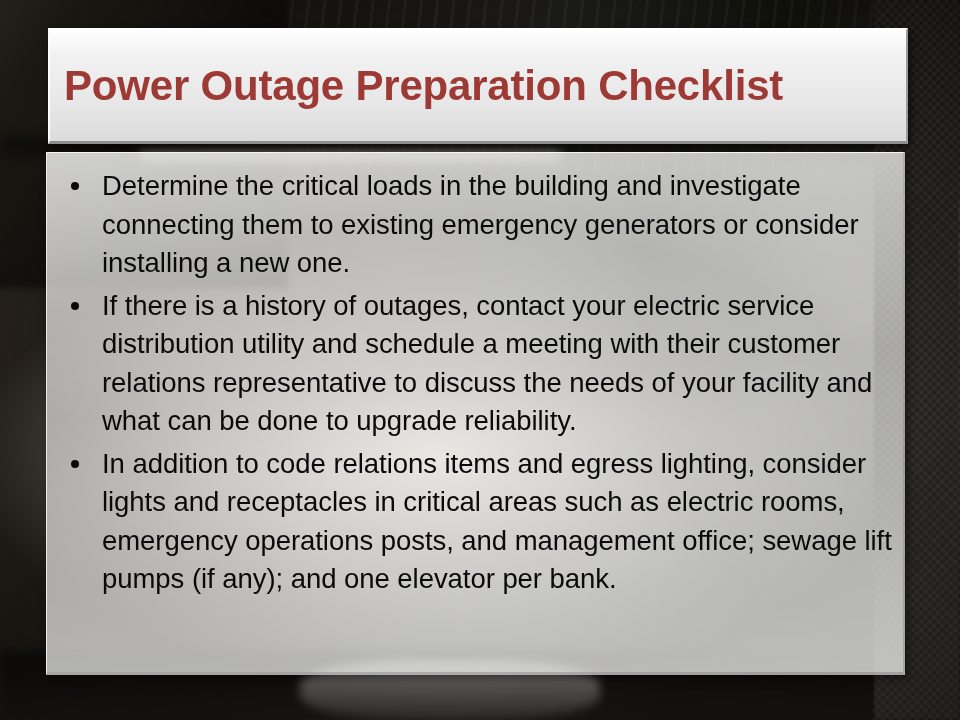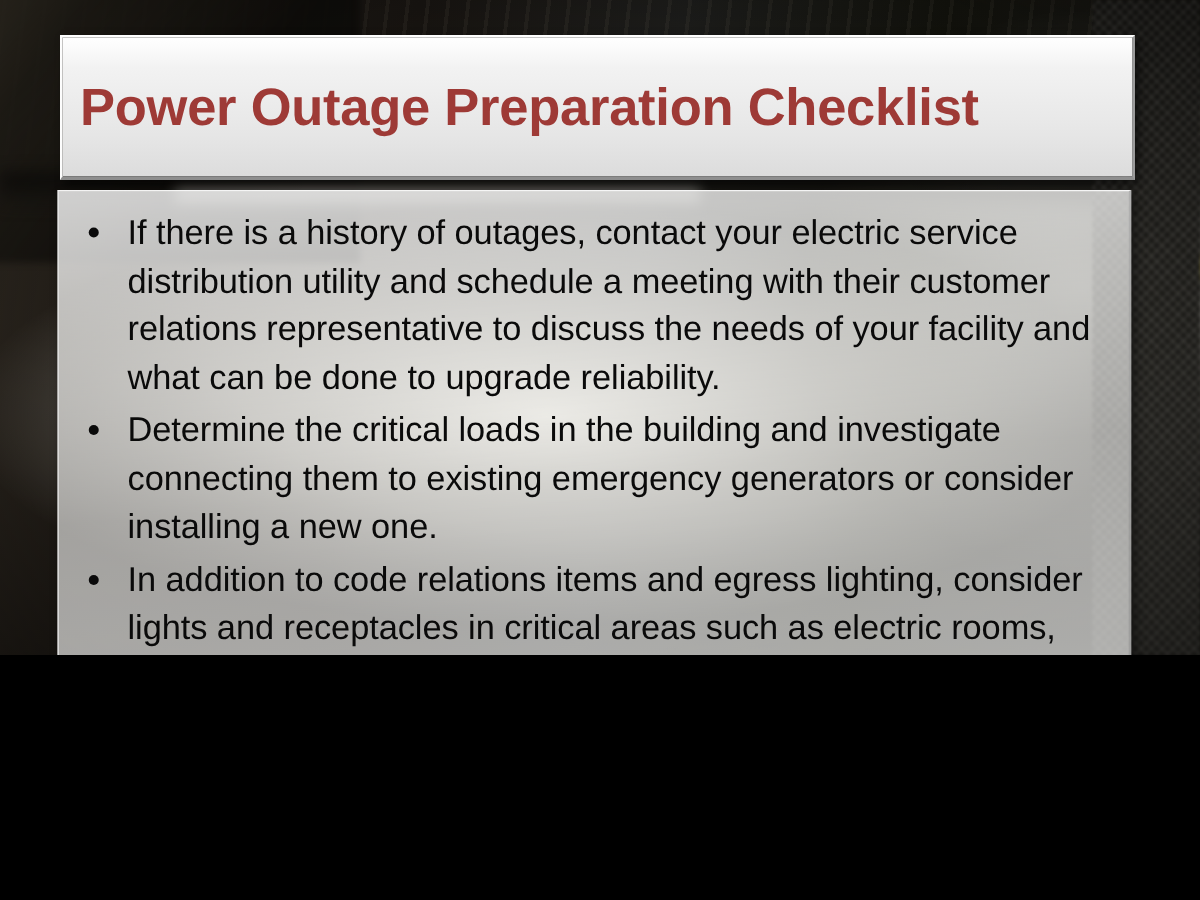--- a/index.html
+++ b/index.html
@@ -3,21 +3,21 @@
 <meta charset="utf-8">
 <style>
   html, body {
     margin: 0;
     padding: 0;
     background: #000;
   }
   #slide {
     position: relative;
     width: 960px;
-    height: 524px;
+    height: 720px;
     overflow: hidden;
     font-family: "Liberation Sans", sans-serif;
     background: #151311;
   }
 
   
   .bg-photo {
     position: absolute;
     inset: 0;
     overflow: hidden;
@@ -177,25 +177,25 @@
   </div>
 
   <div class="title-box">
     <h1 class="title-text">Power Outage Preparation Checklist</h1>
   </div>
 
   <div class="content-box">
     <ul class="bullets">
       <li>
         <span class="dot"></span>
-        <span>If there is a history of outages, contact your electric service distribution utility and schedule a meeting with their customer relations representative to discuss the needs of your facility and what can be done to upgrade reliability.</span>
+        <span>Determine the critical loads in the building and investigate connecting them to existing emergency generators or consider installing a new one.</span>
       </li>
       <li>
         <span class="dot"></span>
-        <span>Determine the critical loads in the building and investigate connecting them to existing emergency generators or consider installing a new one.</span>
+        <span>If there is a history of outages, contact your electric service distribution utility and schedule a meeting with their customer relations representative to discuss the needs of your facility and what can be done to upgrade reliability.</span>
       </li>
       <li>
         <span class="dot"></span>
         <span>In addition to code relations items and egress lighting, consider lights and receptacles in critical areas such as electric rooms, emergency operations posts, and management office; sewage lift pumps (if any); and one elevator per bank.</span>
       </li>
     </ul>
   </div>
 
 </div>
 

